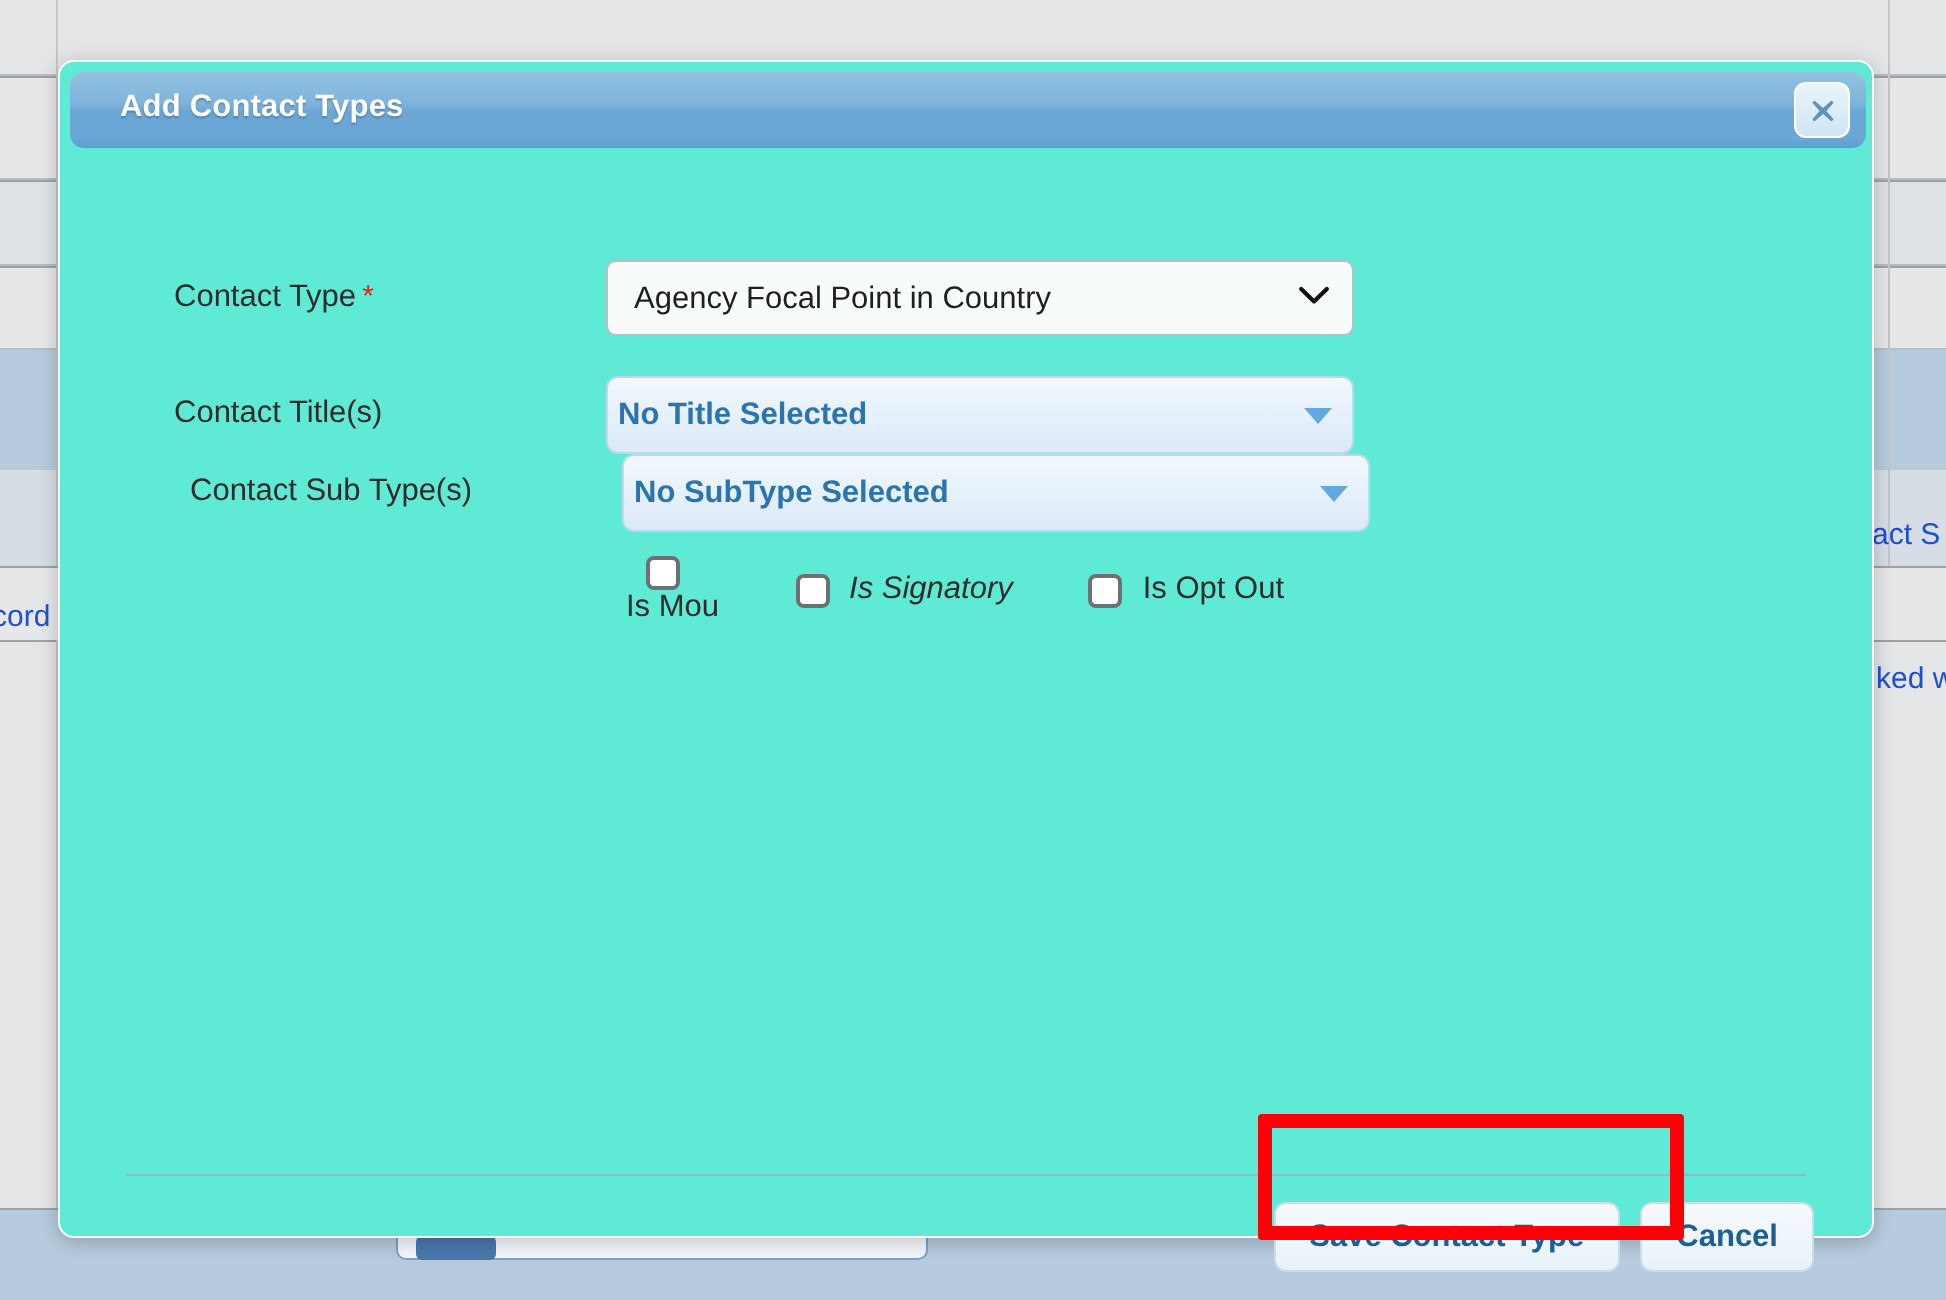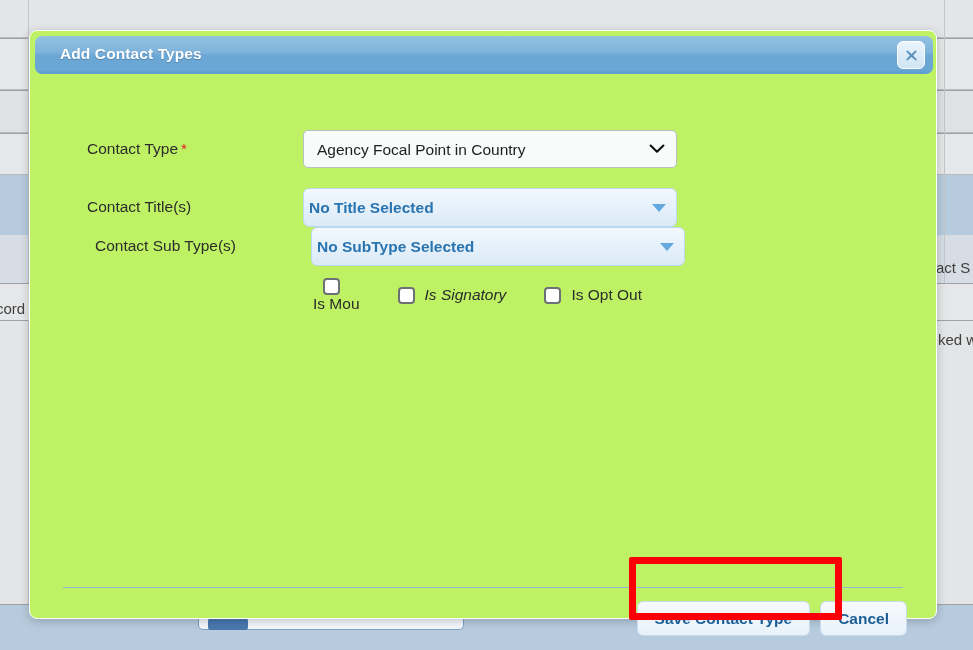--- a/index.html
+++ b/index.html
@@ -32,21 +32,21 @@
     right: 0;
     box-sizing: border-box;
   }
 
   .bg-row.line-top { border-top: 1px solid #9fa2a5; }
   .bg-row.line-bottom { border-bottom: 1px solid #b9bcbf; }
 
   .bg-text {
     position: absolute;
     font-size: 15px;
-    color: #404040;
+    color: #1d4ed8;
     white-space: nowrap;
     font-family: "Liberation Sans", sans-serif;
   }
 
   .bg-col-sep {
     position: absolute;
     width: 1px;
     background: #c3c6c9;
   }
 
@@ -65,21 +65,21 @@
     border-radius: 3px;
   }
 
   
   .modal {
     position: absolute;
     left: 29px;
     top: 30px;
     width: 908px;
     height: 589px;
-    background: #bef264;
+    background: #5eead4;
     border: 1px solid #ffffff;
     border-radius: 8px;
     box-shadow: 0 2px 10px rgba(0,0,0,0.22);
     box-sizing: border-box;
   }
 
   .modal-header {
     position: absolute;
     left: 5px;
     top: 5px;

